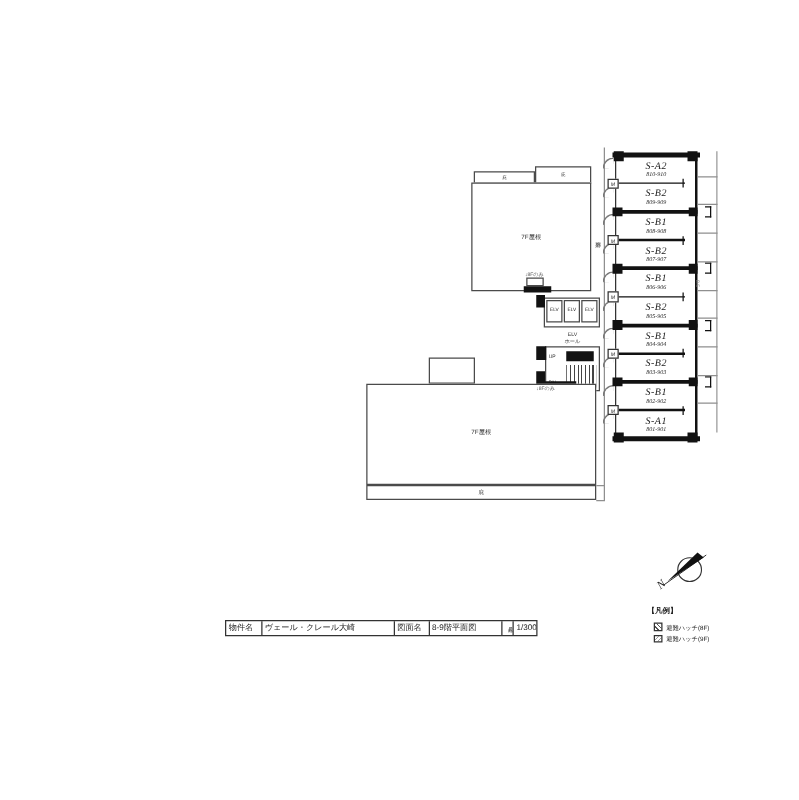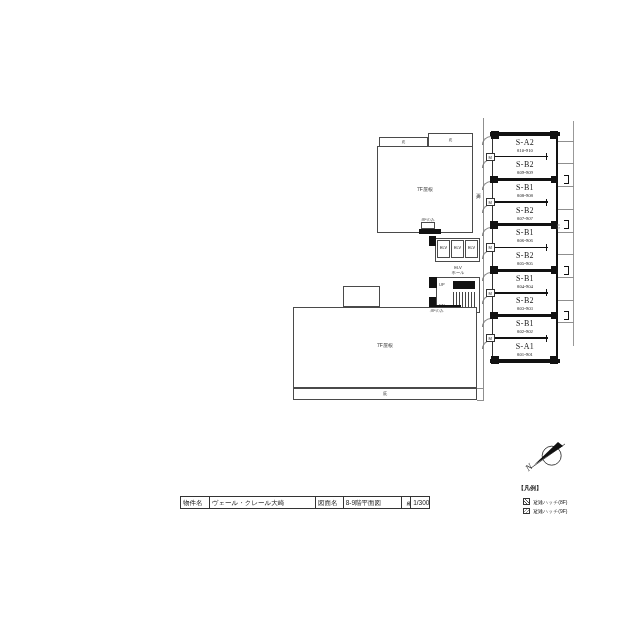--- a/index.html
+++ b/index.html
@@ -78,21 +78,21 @@
   <div class="blk" style="left:429px;top:297px;width:7px;height:11px;"></div>
   <div class="blk" style="left:435px;top:305px;width:26px;height:4px;"></div>
 
   <div class="rect" style="left:343px;top:286px;width:37px;height:21px;"></div>
   <div class="rect" style="left:293px;top:307px;width:184px;height:81px;"></div>
   <div class="lbl" style="left:293px;top:342px;width:184px;text-align:center;font-size:5px;color:#333;">7F屋根</div>
   <div class="rect" style="left:293px;top:388px;width:184px;height:12px;"></div>
   <div class="lbl" style="left:293px;top:391px;width:184px;text-align:center;font-size:4.5px;color:#333;">庇</div>
   <div class="lbl tinynote" style="left:429px;top:308px;">↓8Fのみ</div>
 
-  <div id="unit-stack" style="position:absolute;left:492px;top:134px;width:66px;height:227px;">
+  <div id="unit-stack" style="position:absolute;left:492px;top:124px;width:66px;height:227px;font-style:italic;">
       <div class="blk" style="left:-2px;top:-1.6px;width:70px;height:3.2px;"></div>
       <div class="blk" style="left:-2px;top:225.4px;width:70px;height:3.2px;"></div>
       <div class="blk" style="left:63.8px;top:0;width:2.2px;height:227px;"></div>
       <div style="position:absolute;left:0;top:0;width:1.2px;height:227px;background:#333;"></div>
       <div class="blk" style="left:-1px;top:-3px;width:8px;height:8px;"></div>
       <div class="blk" style="left:58px;top:-3px;width:8px;height:8px;"></div>
       <div class="blk" style="left:-1px;top:222px;width:8px;height:8px;"></div>
       <div class="blk" style="left:58px;top:222px;width:8px;height:8px;"></div>
       <div style="position:absolute;left:0;top:0px;width:100%;height:22.7px;">
         <div class="unit-type" style="top: 4.5px;">S-A2</div>

